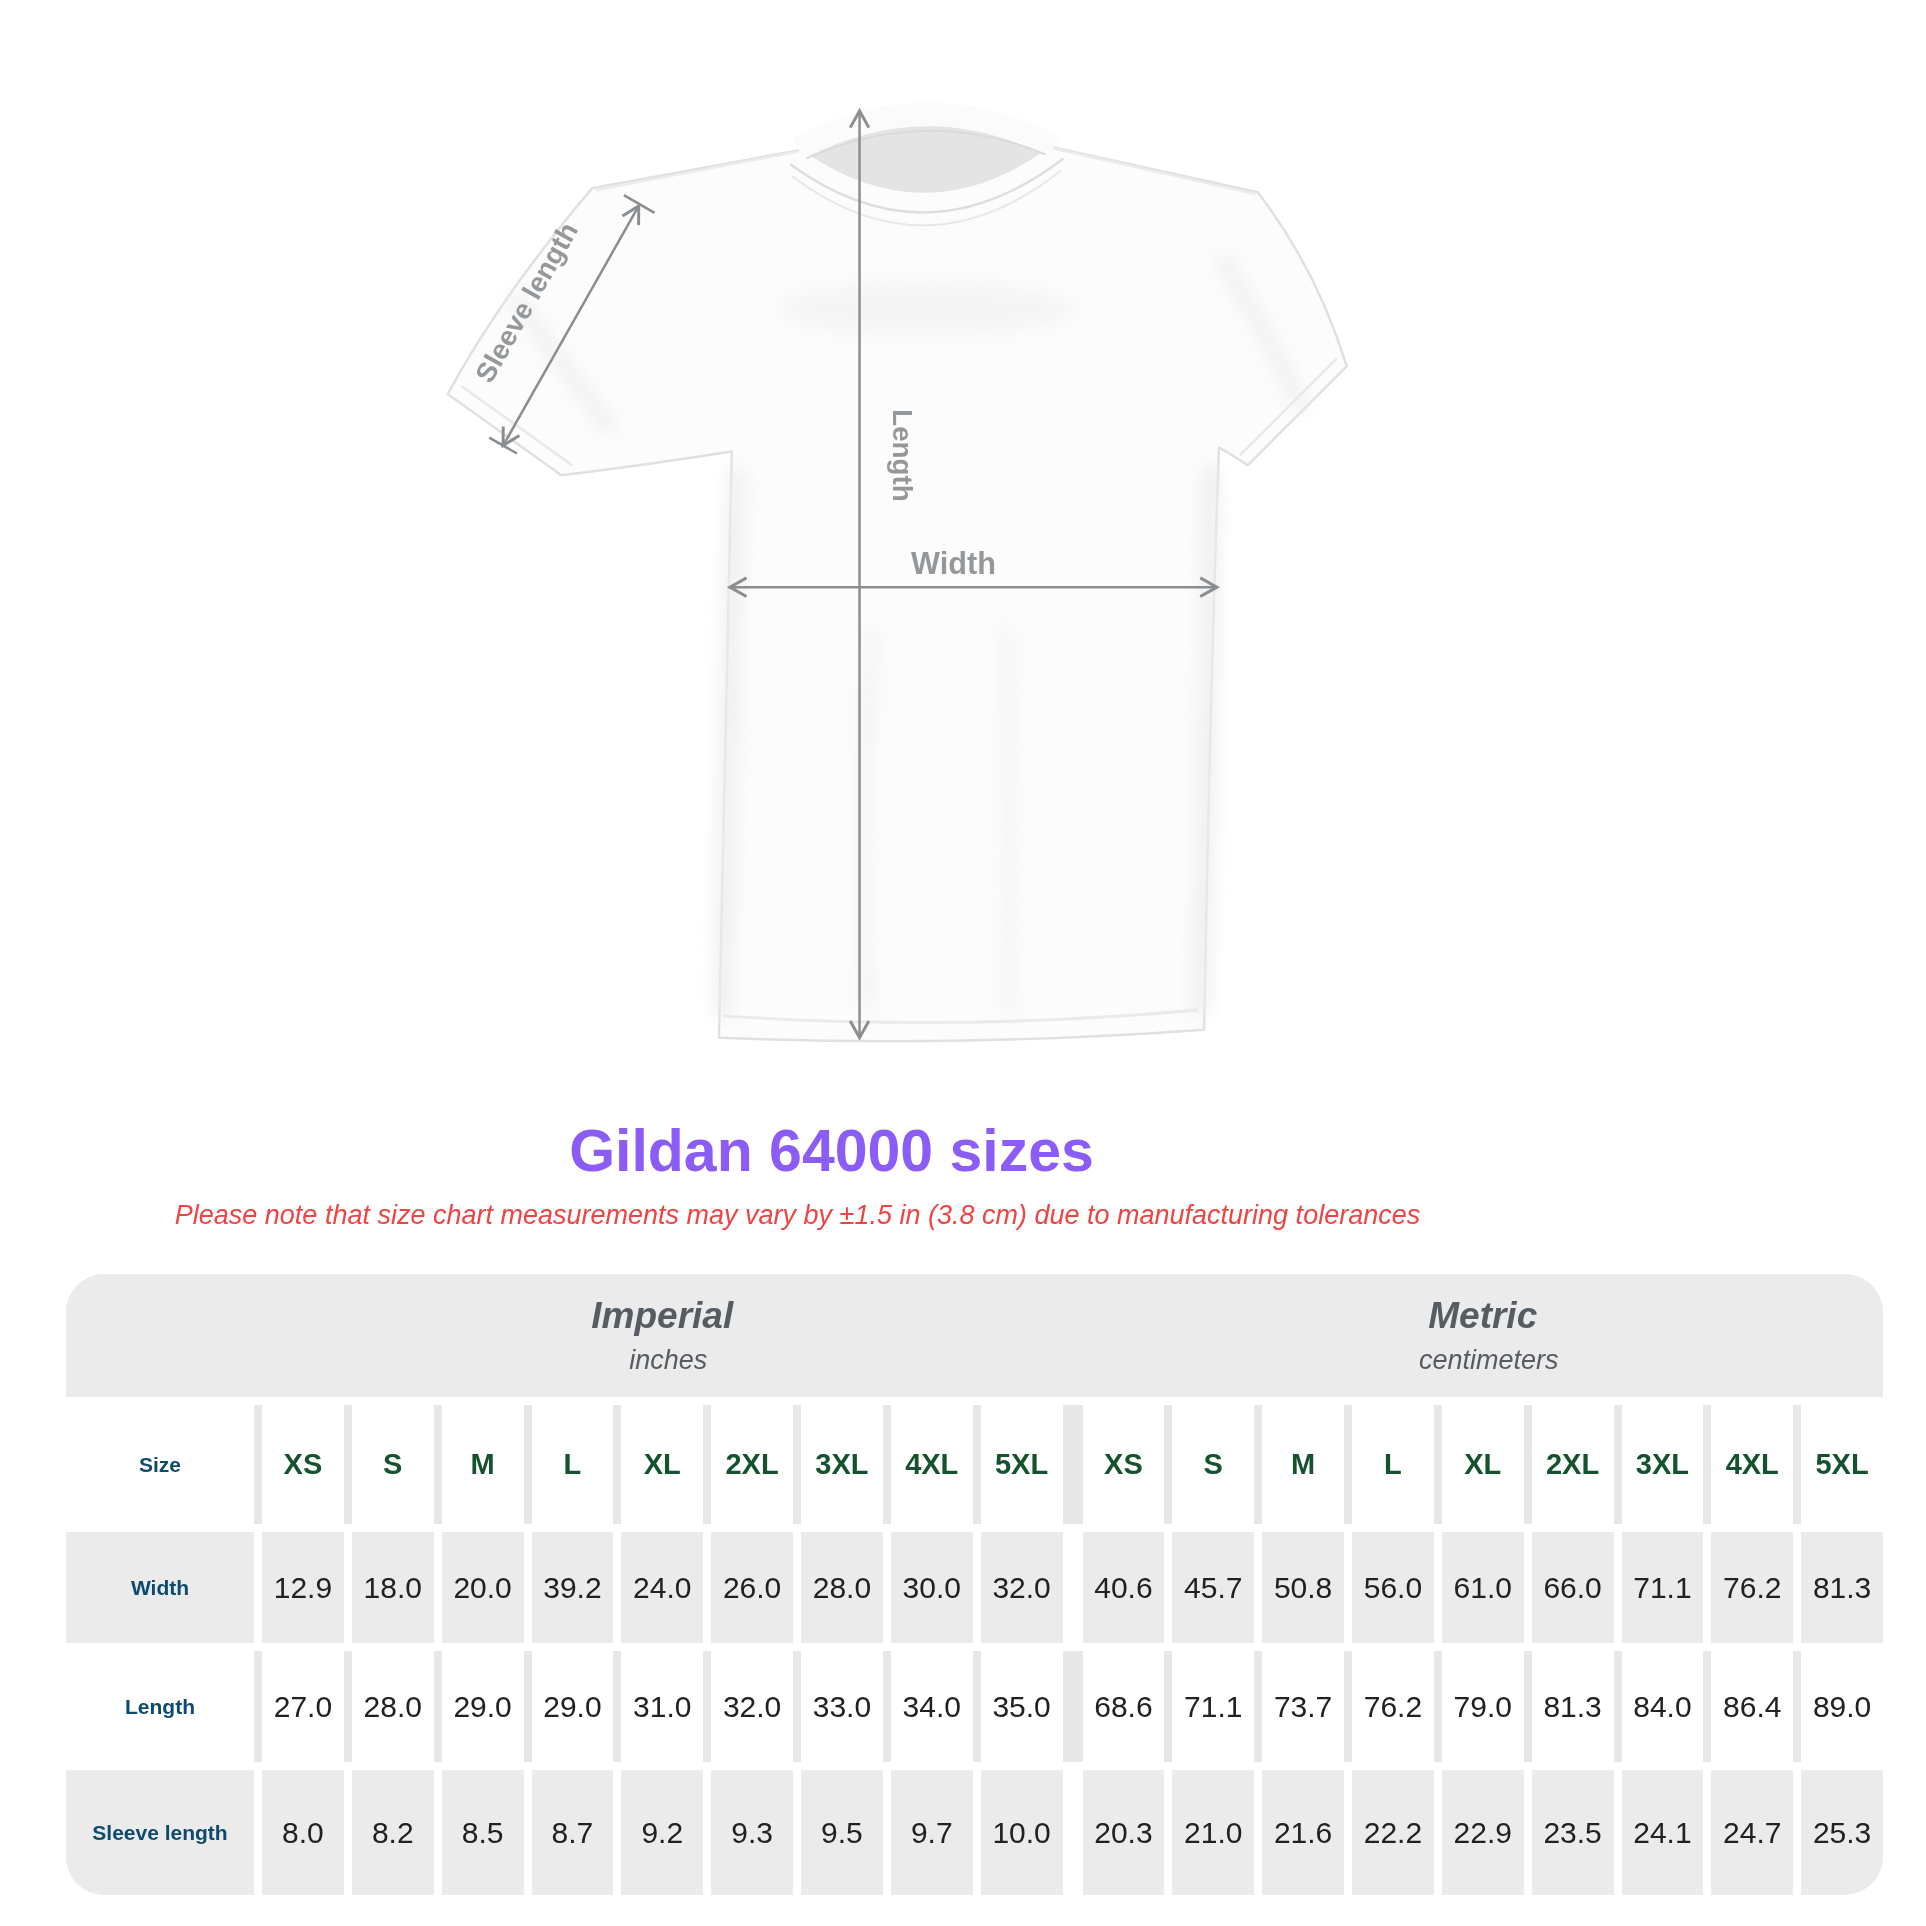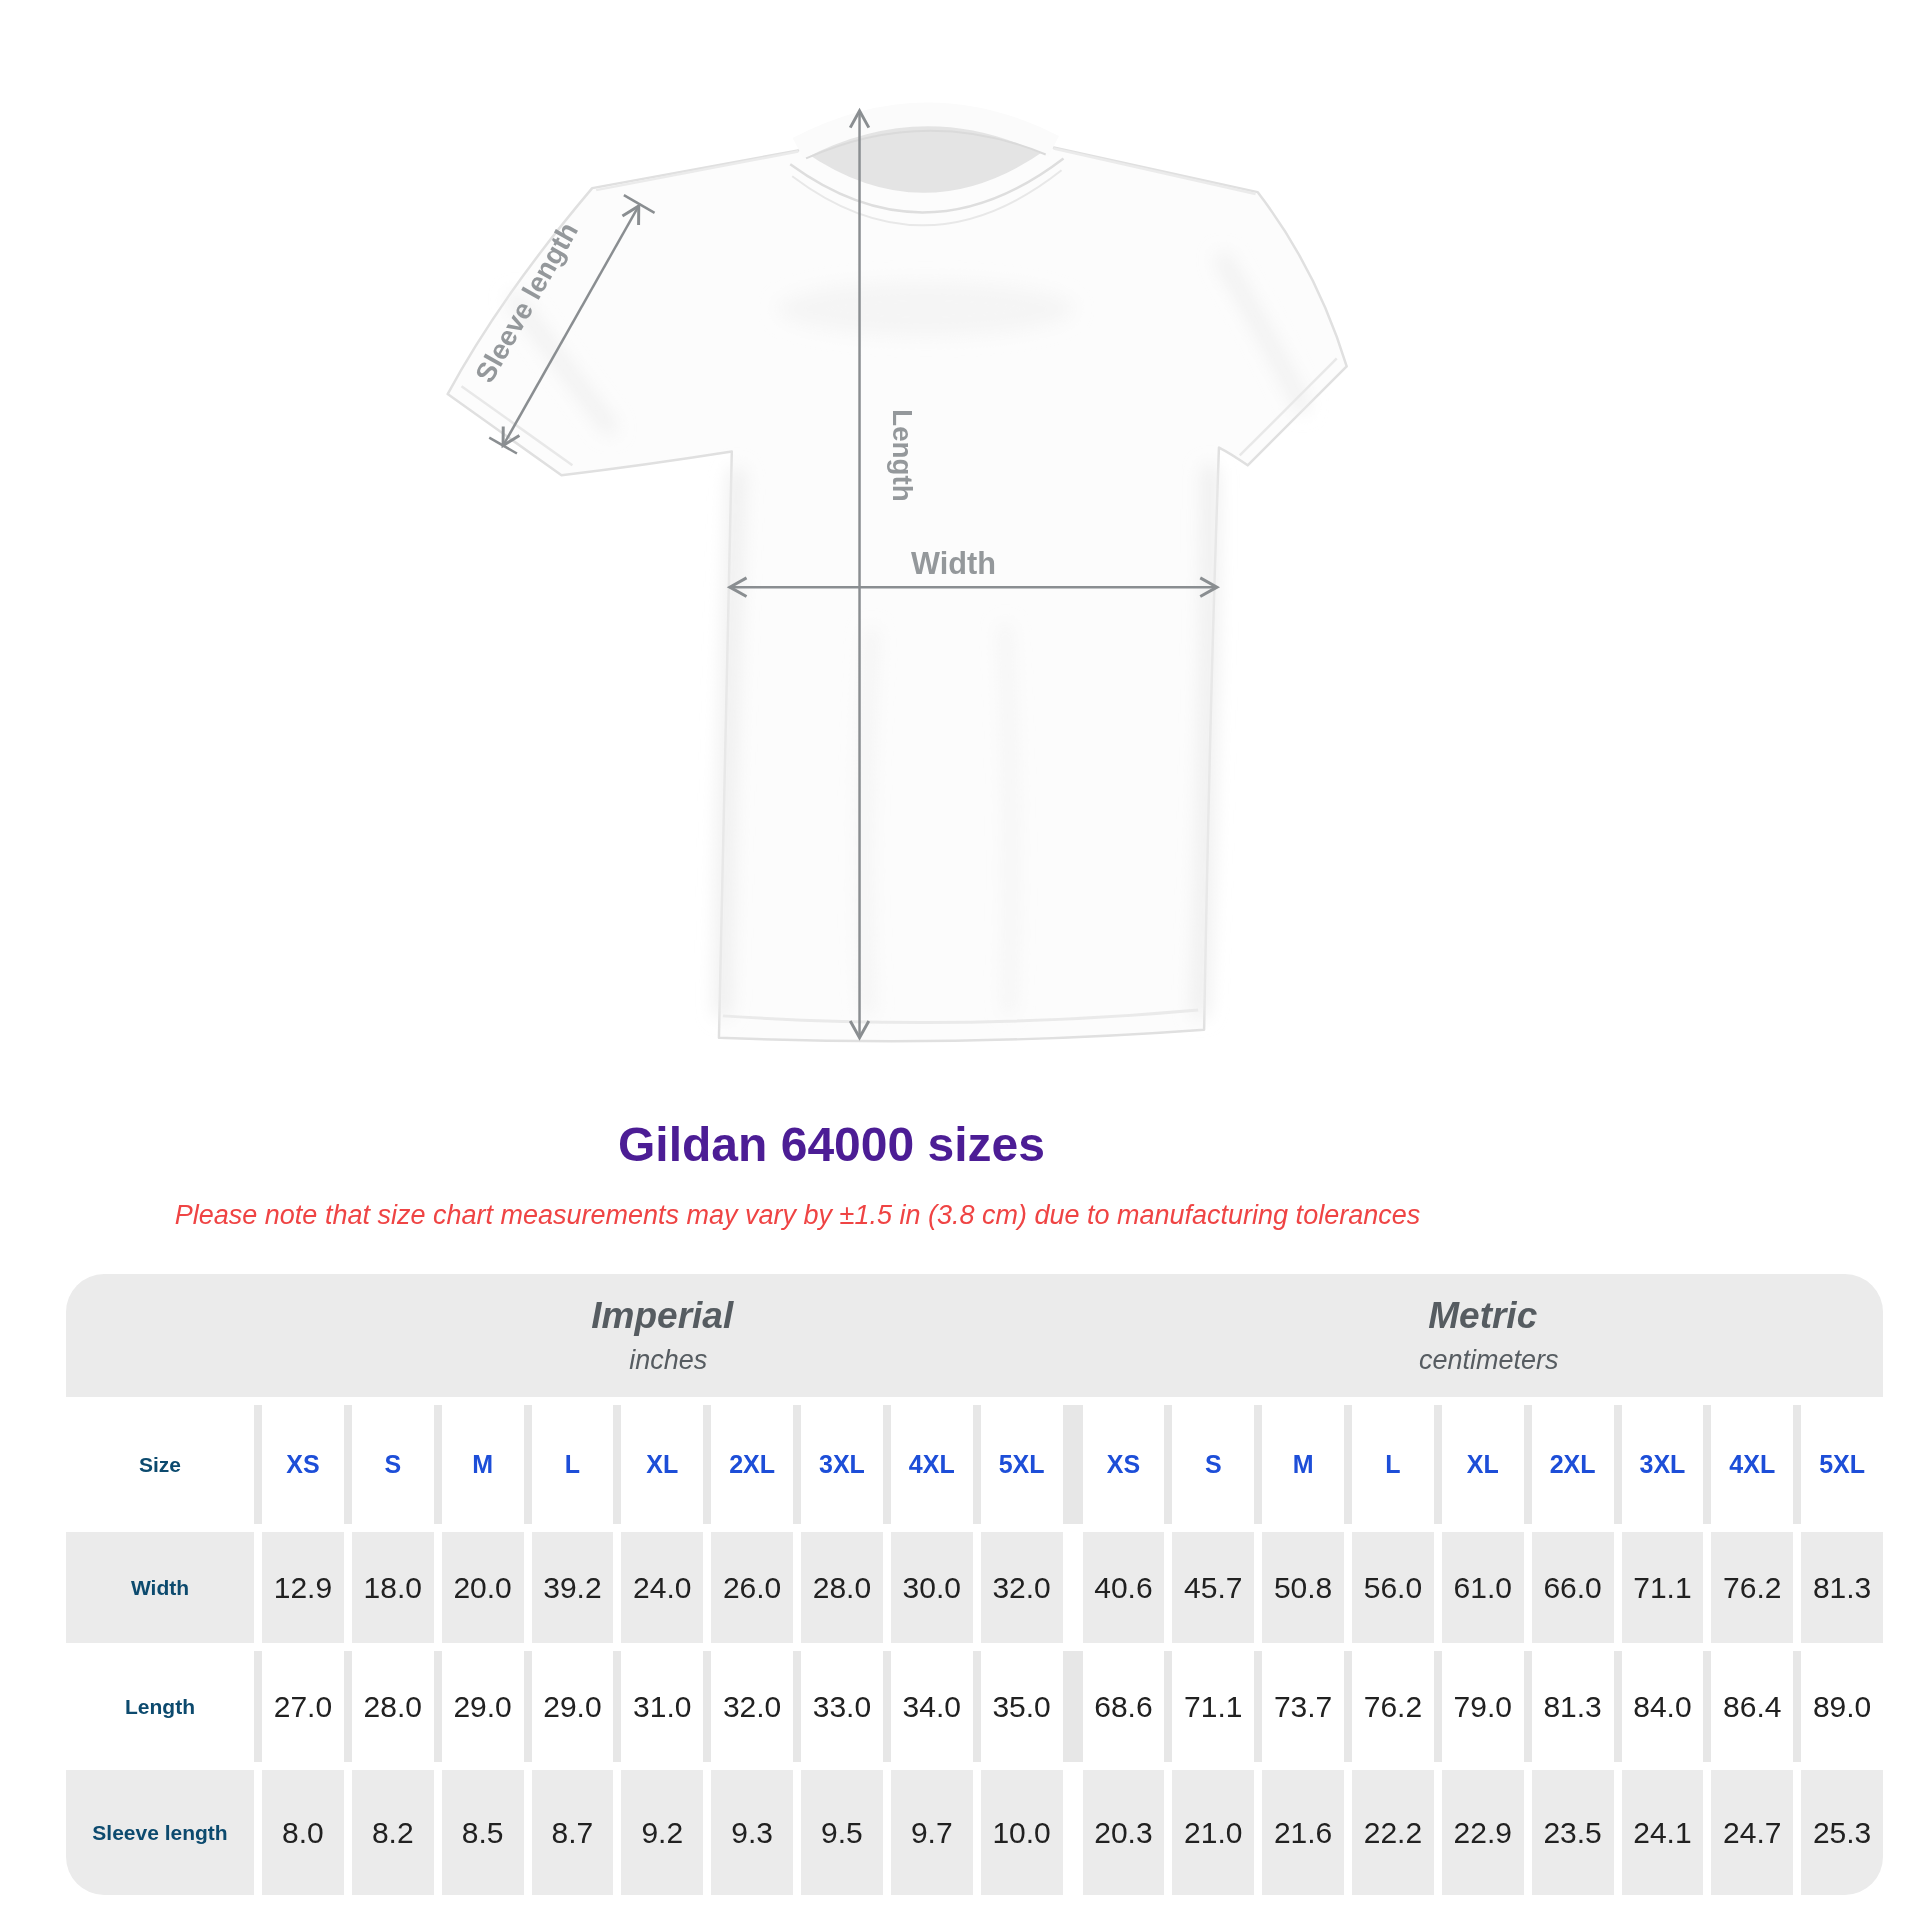--- a/index.html
+++ b/index.html
@@ -1,40 +1,40 @@
 <!DOCTYPE html>
 <html><head>
 <meta charset="utf-8">
 <style>
   html,body{margin:0;padding:0;background:#ffffff;}
   body{width:1927px;height:1927px;position:relative;font-family:"Liberation Sans",sans-serif;overflow:hidden;}
 
   .figure{position:absolute;top:0;left:0;}
 
   .page-title{position:absolute;top:1117px;left:0;width:1663px;text-align:center;
-    font-size:48px;font-weight:bold;color:#4c1d95;letter-spacing:0px;}
+    font-size:59px;font-weight:bold;color:#8b5cf6;letter-spacing:0px;}
   .note{position:absolute;top:1200px;left:0;width:1595px;text-align:center;
     font-size:27px;font-style:italic;color:#ef4444;}
 
   .sizes-table{position:absolute;top:1274px;left:66px;width:1817px;
     display:flex;flex-direction:column;gap:8px;border-radius:38px;overflow:hidden;}
   .trow{display:grid;grid-template-columns:188px repeat(9,1fr) 4px repeat(9,1fr);column-gap:8px;}
   .row-band{background:#ebebeb;height:123px;}
   .row-header{height:119px;}
   .row-data{height:111px;}
   .row-last{height:125px;}
   .row-light{background:#e7e7e7;}
   .row-light .cell{background:#ffffff;}
   .row-shade{background:#ffffff;}
   .row-shade .cell{background:#ebebeb;}
   .spacer{background:transparent;}
 
   .cell{display:flex;align-items:center;justify-content:center;
     font-size:30px;color:#212121;}
-  .cell.shead{font-weight:bold;color:#1d4ed8;font-size:25px;}
+  .cell.shead{font-weight:bold;color:#14532d;font-size:29px;}
   .cell.rlabel{font-weight:bold;color:#0c4a6e;font-size:21px;}
 
   .band-group{display:flex;flex-direction:column;align-items:center;justify-content:center;gap:8px;}
   .band-imperial{grid-column:2 / span 9;}
   .band-metric{grid-column:12 / span 9;}
   .band-name{font-size:37px;font-weight:bold;font-style:italic;color:#565c61;}
   .band-unit{font-size:27px;font-style:italic;color:#565c61;margin-left:12px;}
 
   .svg-label{font-family:"Liberation Sans",sans-serif;font-weight:bold;fill:#94989b;}
 </style>

